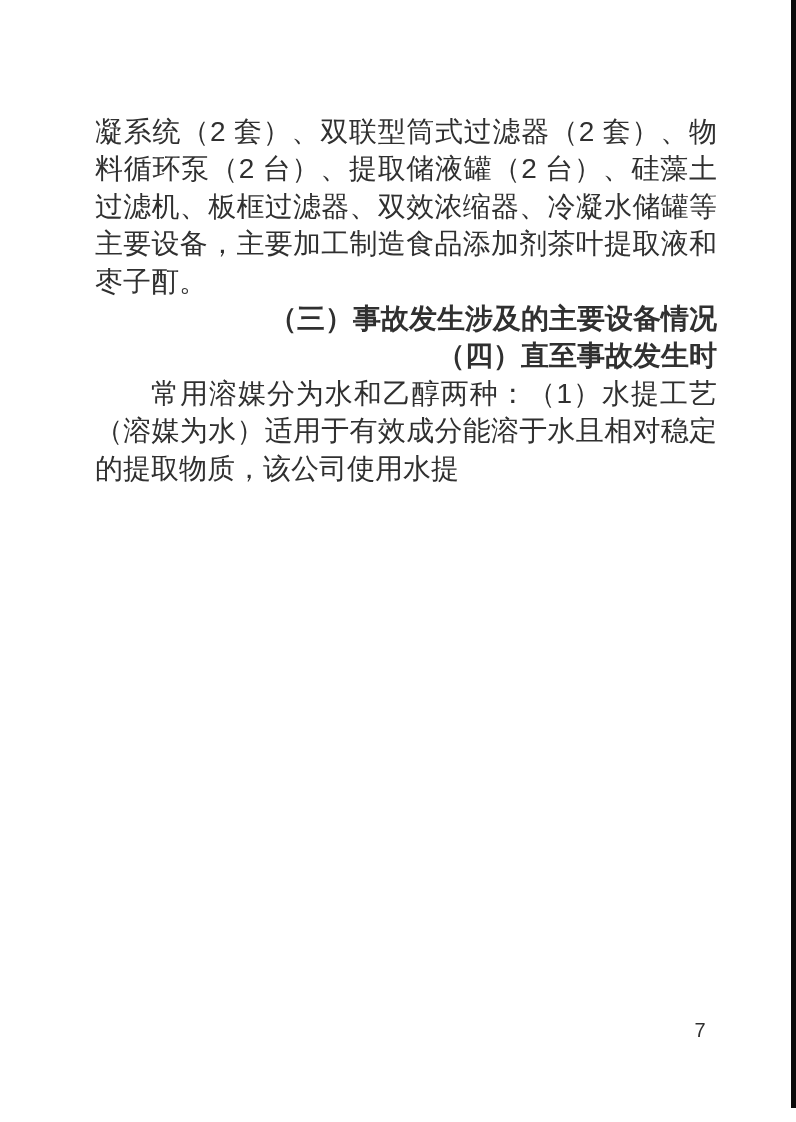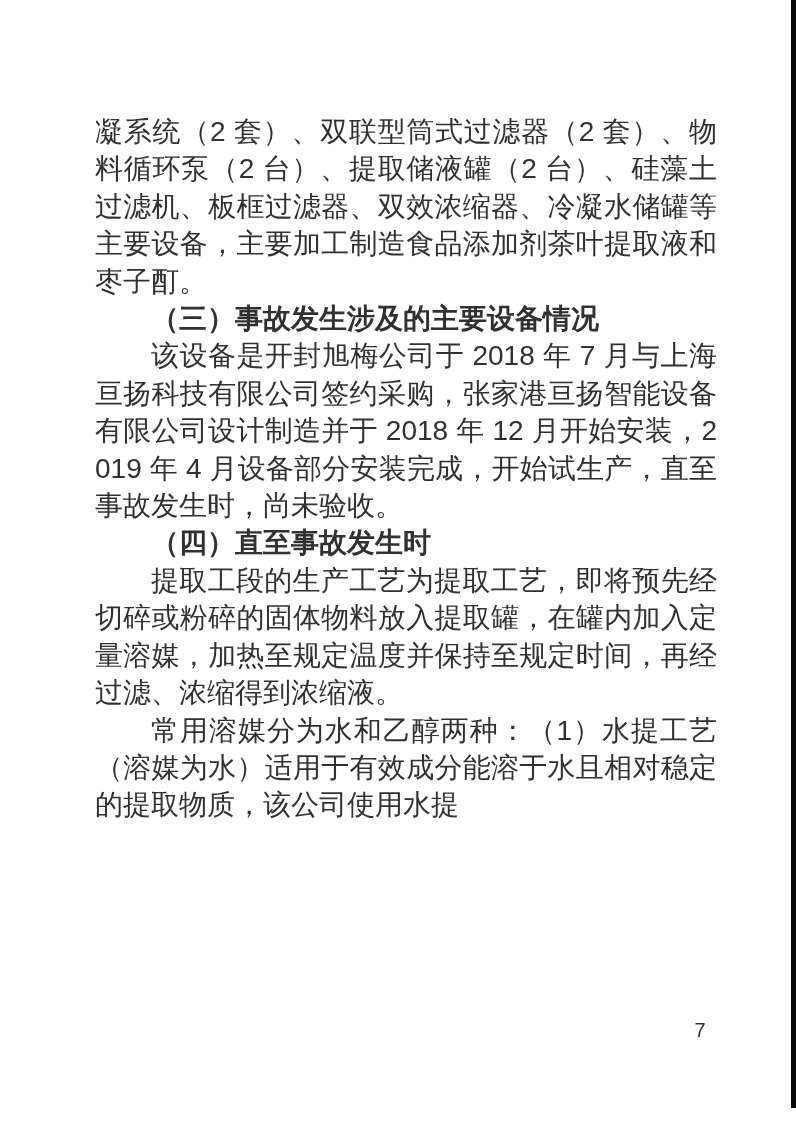--- a/index.html
+++ b/index.html
@@ -28,21 +28,21 @@
     color: var(--text-color, #303030);
     text-align: justify;
     text-justify: inter-ideograph;
     word-break: break-all;
   }
   .indent {
     text-indent: 2em;
   }
   .heading {
     font-weight: bold;
-    text-align: left;
+    text-align: right;
   }
   .page-number {
     position: absolute;
     left: 688px;
     top: 1020px;
     width: 24px;
     font-size: 20px;
     line-height: 20px;
     text-align: center;
     color: var(--text-color, #303030);
@@ -56,20 +56,18 @@
     background: var(--edge-color, #0a0a0a);
   }
 </style>
 </head>
 <body>
 
 <div class="page">
   <div class="content">
     <p class="para">凝系统（2 套）、双联型筒式过滤器（2 套）、物料循环泵（2 台）、提取储液罐（2 台）、硅藻土过滤机、板框过滤器、双效浓缩器、冷凝水储罐等主要设备，主要加工制造食品添加剂茶叶提取液和枣子酊。</p>
     <p class="para indent heading">（三）事故发生涉及的主要设备情况</p>
-    <p class="para indent">该设备是开封旭梅公司于 2018 年 7 月与上海亘扬科技有限公司签约采购，张家港亘扬智能设备有限公司设计制造并于 2018 年 12 月开始安装，2019 年 4 月设备部分安装完成，开始试生产，直至事故发生时，尚未验收。</p>
     <p class="para indent heading">（四）直至事故发生时</p>
-    <p class="para indent">提取工段的生产工艺为提取工艺，即将预先经切碎或粉碎的固体物料放入提取罐，在罐内加入定量溶媒，加热至规定温度并保持至规定时间，再经过滤、浓缩得到浓缩液。</p>
     <p class="para indent">常用溶媒分为水和乙醇两种：（1）水提工艺（溶媒为水）适用于有效成分能溶于水且相对稳定的提取物质，该公司使用水提</p>
   </div>
   <div class="page-number">7</div>
   <div class="scan-edge"></div>
 </div>
 
 </body></html>

